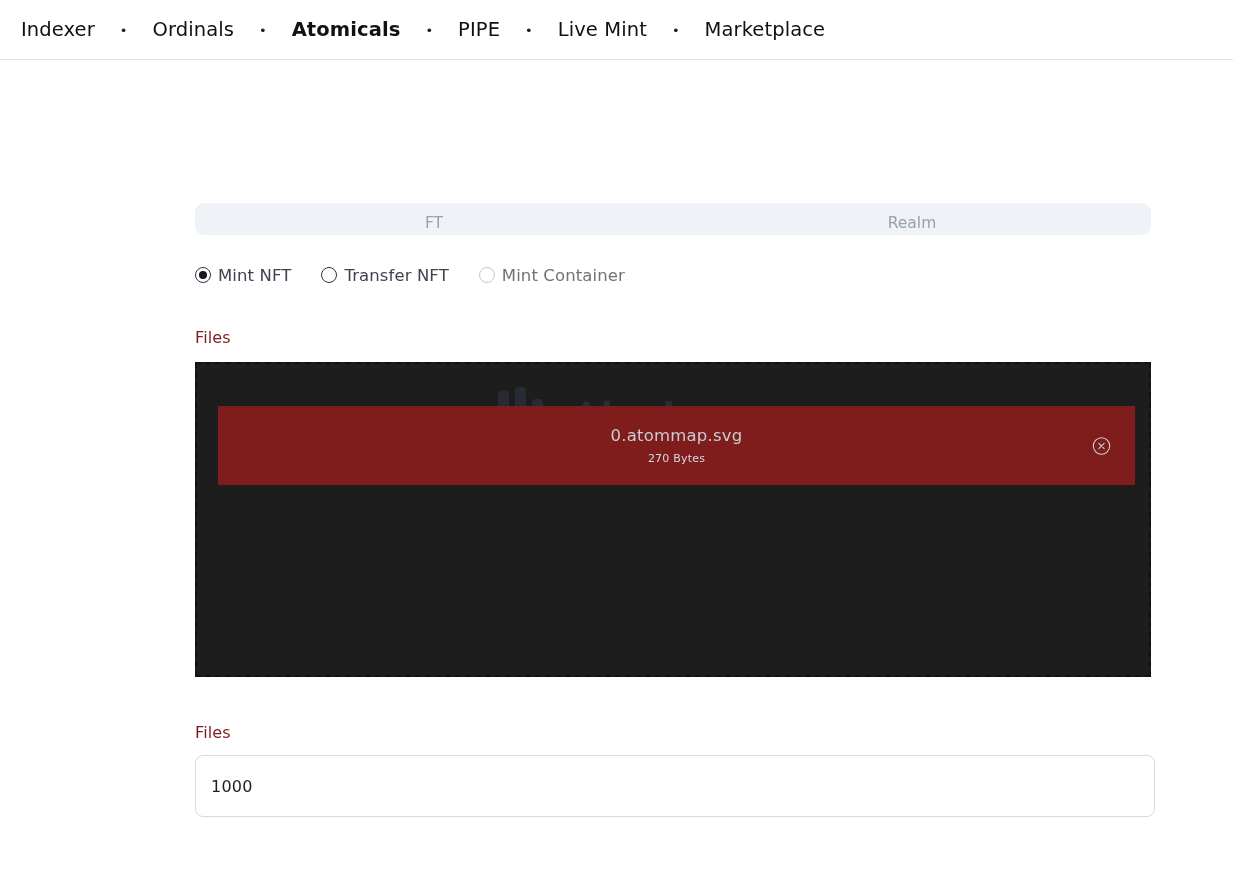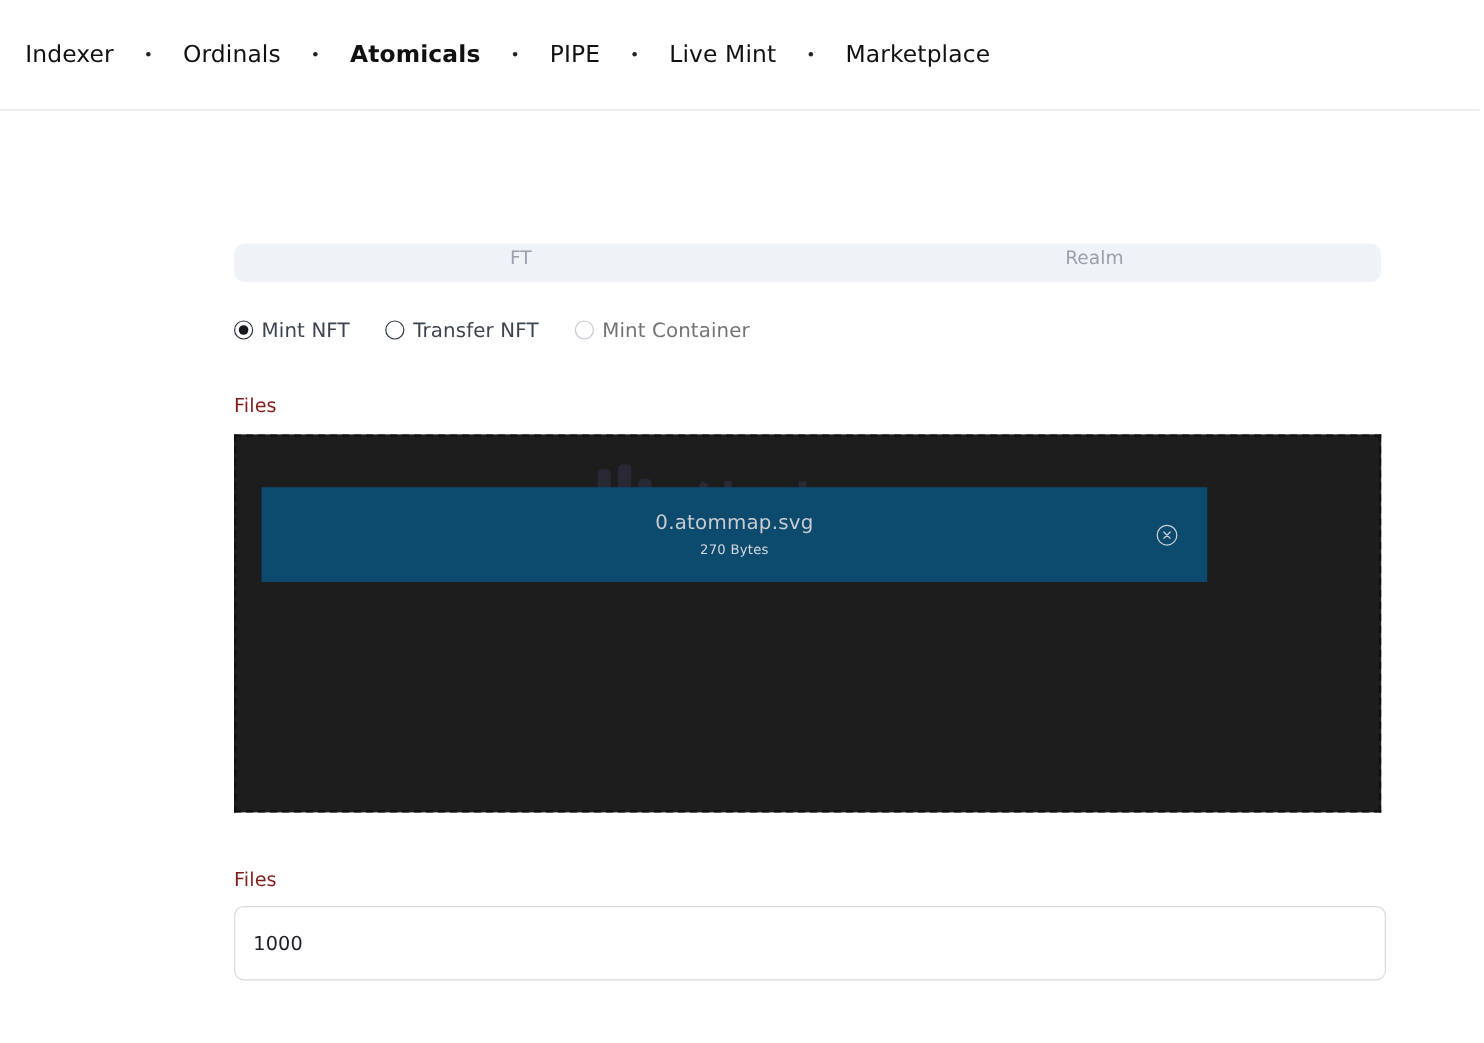--- a/index.html
+++ b/index.html
@@ -15,21 +15,21 @@
     font-family: "DejaVu Sans", "Liberation Sans", sans-serif;
     -webkit-font-smoothing: antialiased;
   }
 
   
   .topnav {
     position: absolute;
     left: 0;
     top: 0;
     width: 1237px;
-    height: 92px;
+    height: 60px;
     box-sizing: border-box;
     display: flex;
     align-items: center;
     padding-left: 10px;
     border-radius: 30px;
   }
   .topnav::after {
     content: "";
     position: absolute;
     left: 0;
@@ -67,21 +67,21 @@
     width: 956px;
   }
 
   
   .tabbar {
     position: relative;
     height: 32px;
     background: #eff2f7;
     border-radius: 9px;
     display: flex;
-    align-items: flex-start;
+    align-items: flex-end;
     padding: 0;
     box-sizing: border-box;
   }
   .tab {
     flex: 1 1 0;
     display: flex;
     align-items: center;
     justify-content: center;
     font-size: 15.5px;
     color: #9aa1ac;
@@ -204,23 +204,23 @@
     font-weight: 700;
     letter-spacing: 1.5px;
     white-space: nowrap;
   }
 
   
   .file-card {
     position: absolute;
     left: 21px;
     top: 42px;
-    width: 788px;
+    width: 917px;
     height: 79px;
-    background: #0c4a6e;
+    background: #7f1d1d;
     display: flex;
     align-items: center;
     justify-content: center;
     box-sizing: border-box;
   }
   .file-info {
     display: flex;
     flex-direction: column;
     align-items: center;
     justify-content: center;

